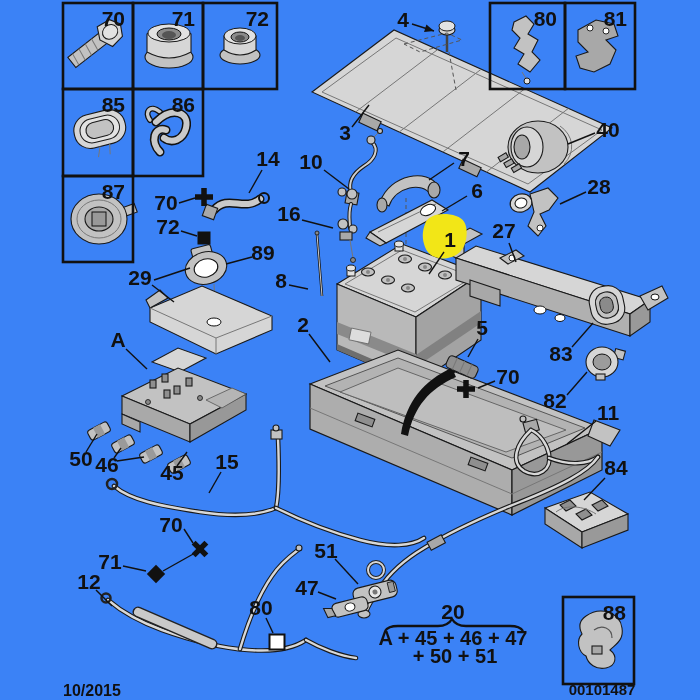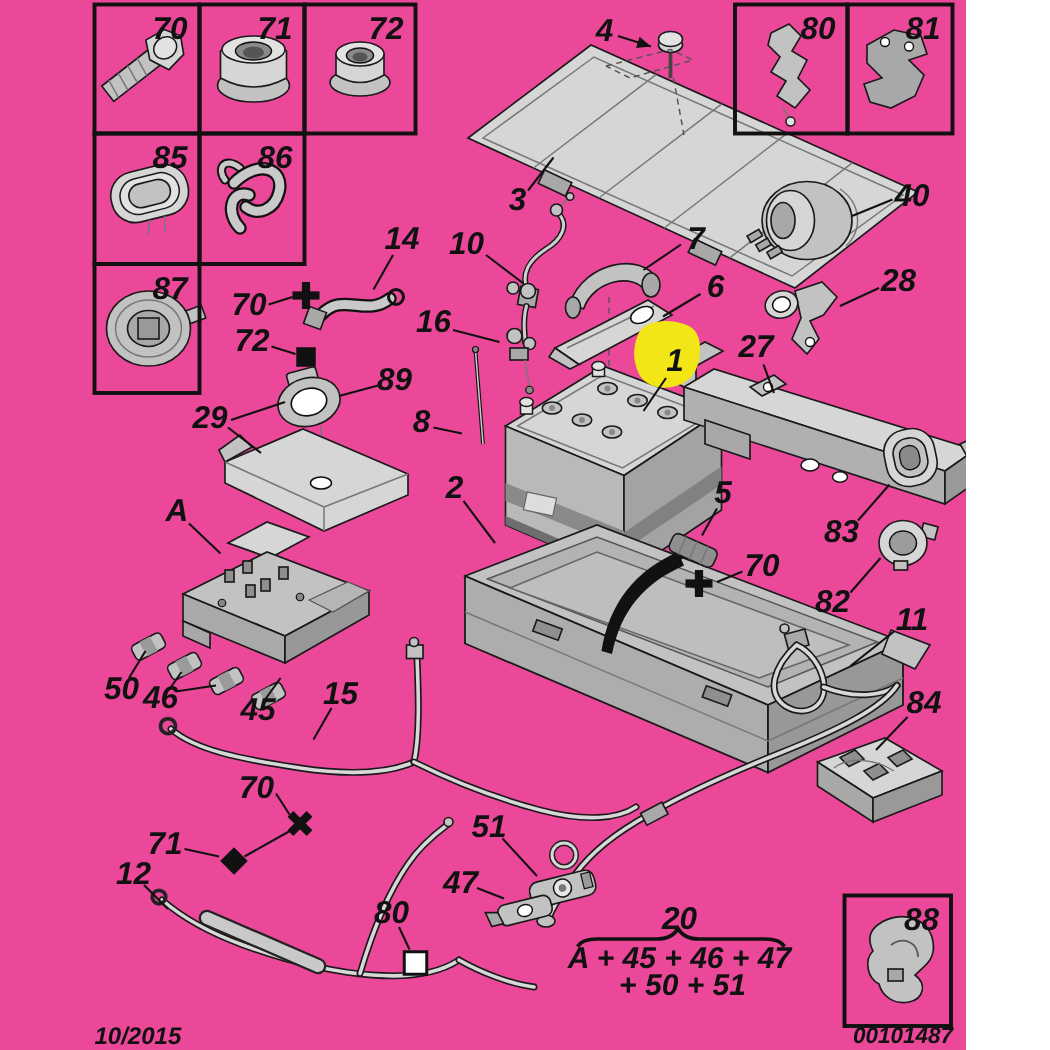--- a/index.html
+++ b/index.html
@@ -1,17 +1,17 @@
 <!DOCTYPE html>
 <html><head>
 <meta charset="utf-8">
 <style>
   html,body{margin:0;padding:0;background:#fff;}
-  #stage{position:relative;width:644px;height:700px;background:#ec4899;overflow:hidden;
-         font-family:"Liberation Sans",sans-serif;font-style:italic;}
+  #stage{position:relative;width:700px;height:700px;background:#3b82f6;overflow:hidden;
+         font-family:"Liberation Sans",sans-serif;}
   svg{position:absolute;left:0;top:0;}
   svg text{font-family:"Liberation Sans",sans-serif;font-weight:bold;fill:#111;}
   .callout-text{font-size:21px;}
   .legend-text{font-size:21px;}
   .leader{stroke:#111;stroke-width:1.4;fill:none;}
   .boxline{fill:none;stroke:#111;stroke-width:2.6;}
   .f1{fill:#d6d6d6;stroke:#1a1a1a;stroke-width:1.1;}
   .f2{fill:#c2c2c2;stroke:#1a1a1a;stroke-width:1.1;}
   .f3{fill:#a8a8a8;stroke:#1a1a1a;stroke-width:1.1;}
   .f4{fill:#8f8f8f;stroke:#1a1a1a;stroke-width:1.1;}

